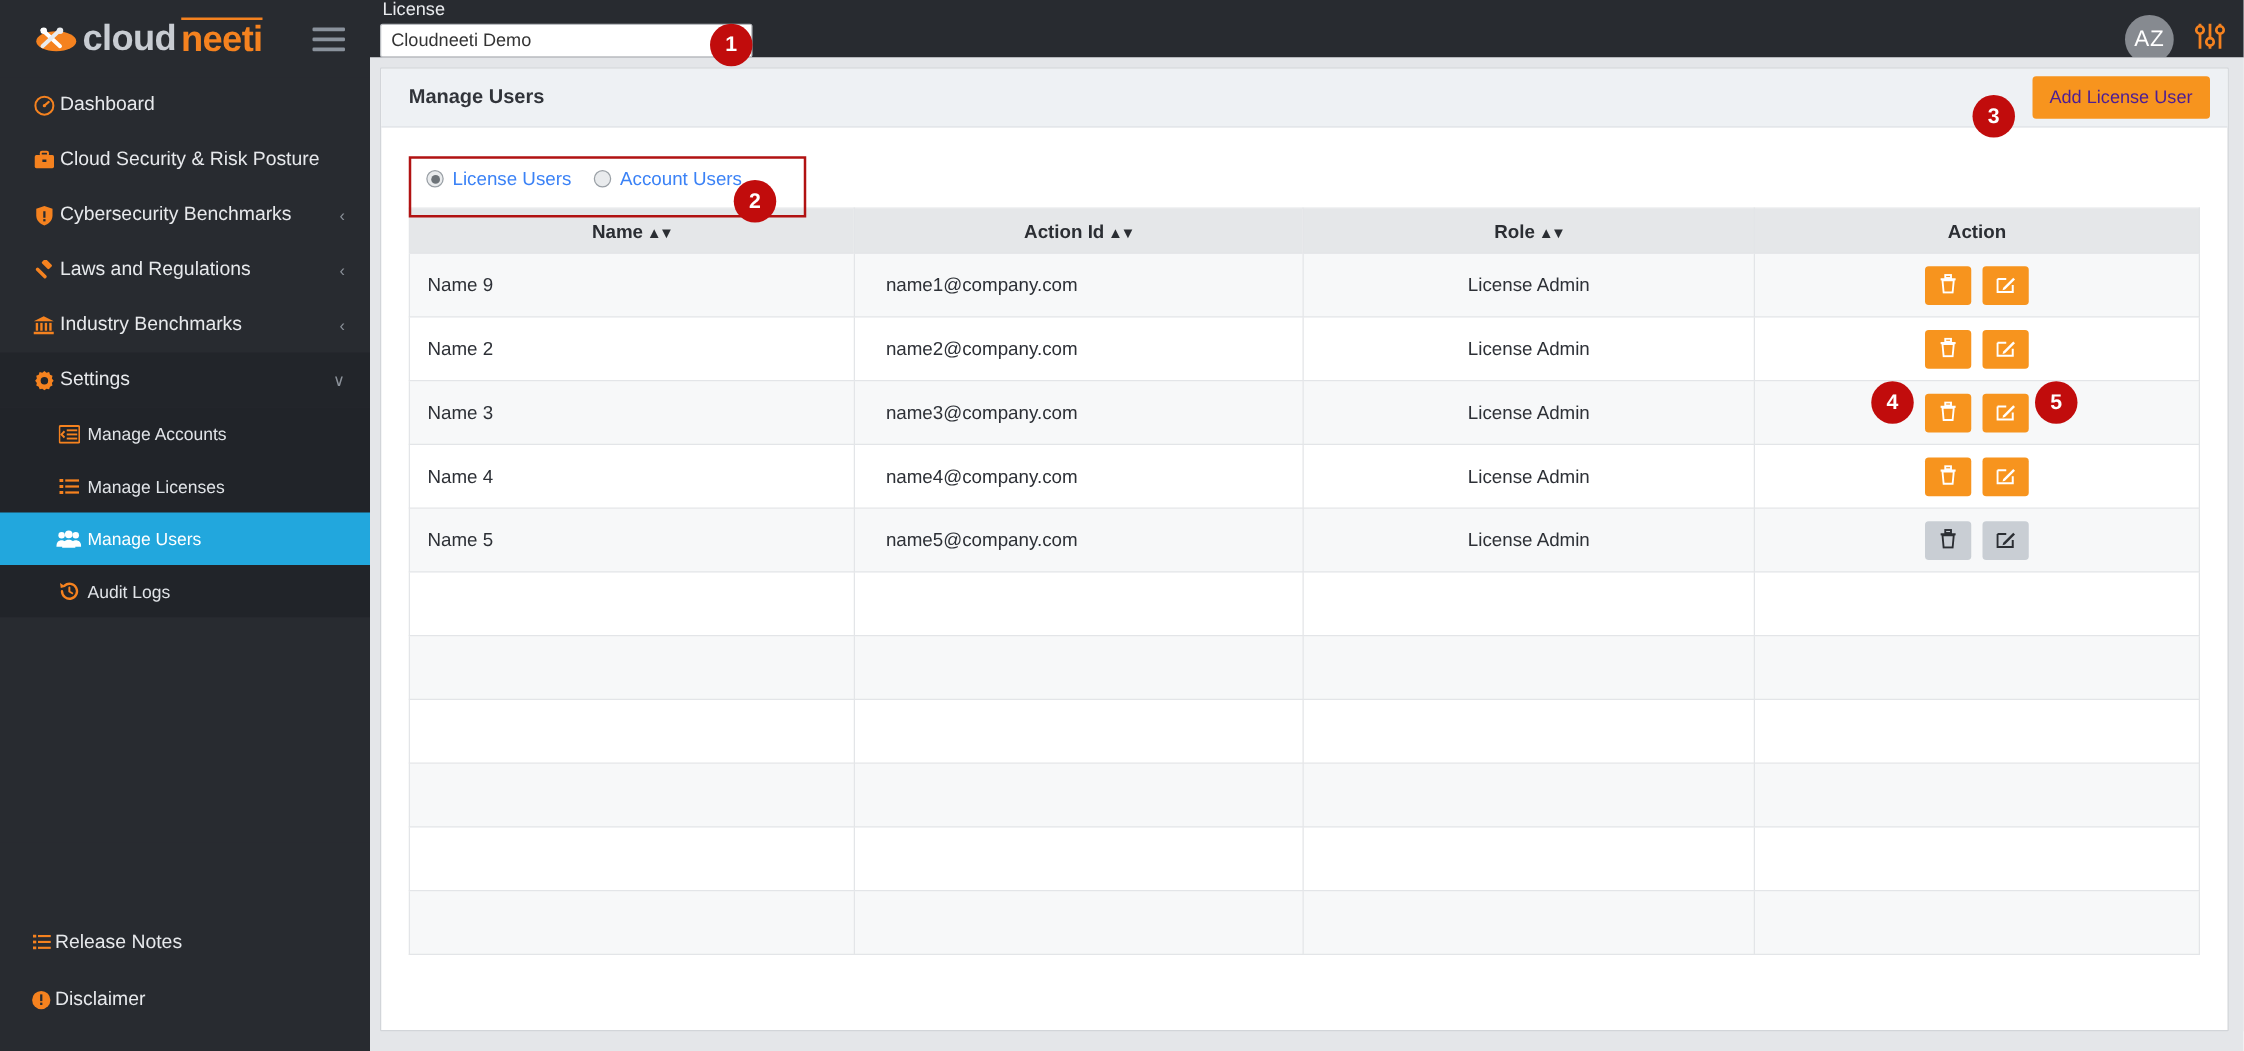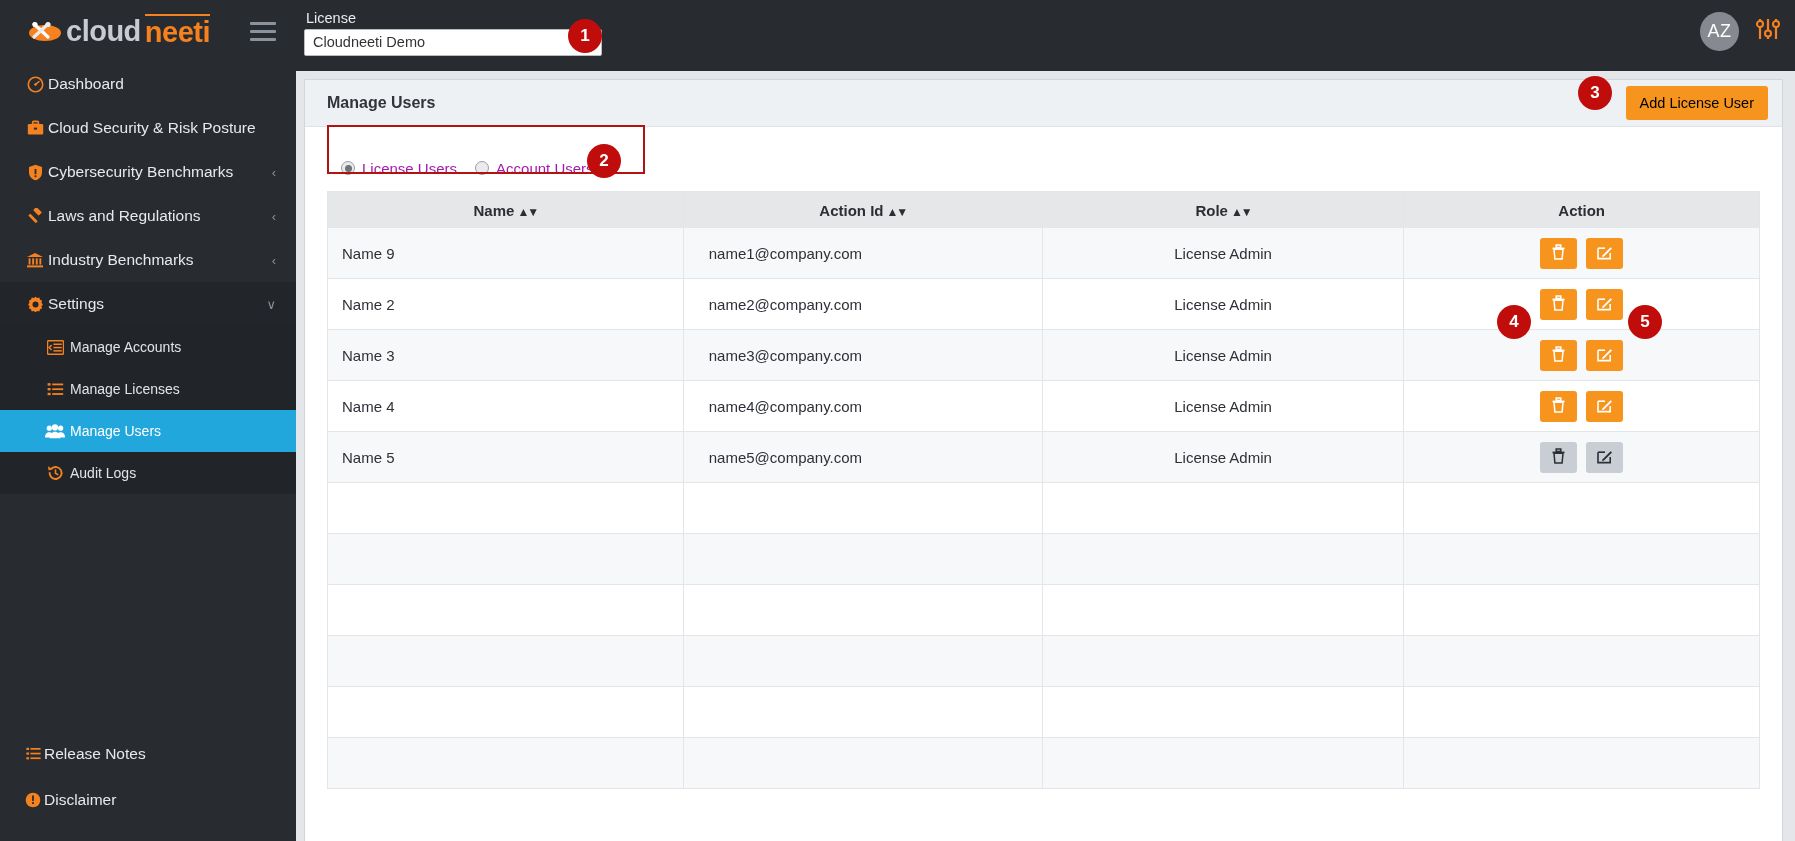--- a/index.html
+++ b/index.html
@@ -55,22 +55,22 @@
   .nav-item.active .ni-icon { color: #ffffff; }
   .nav-item.settings-open { background: #22252a; }
   .nav-spacer { flex: 1 1 auto; background: #282b30; }
   .nav-bottom { padding-bottom: 18px; }
   .nav-bottom .nav-item { height: 46px; }
   .nav-bottom .nav-item .ni-icon { width: 22px; flex: 0 0 22px; font-size: 14px; }
 
   
   .right-pane { flex: 1 1 auto; position: relative; background: #e4e6e9; }
   .topbar {
-    height: 71px; background: #282b30;
-    display: flex; align-items: center; position: relative;
+    height: 46px; background: #282b30;
+    display: flex; align-items: flex-start; position: relative;
   }
   .license-group { padding-left: 8px; padding-bottom: 6px; }
   .license-label { color: #e9ebee; font-size: 14.5px; margin-bottom: 3px; padding-left: 2px; }
   .license-select {
     width: 298px; height: 27px; background: #fff; border: 1px solid #b9bcc0;
     border-radius: 2px; display: flex; align-items: center;
     padding: 0 4px 0 8px; font-size: 14.5px; color: #333; cursor: pointer;
     justify-content: space-between;
   }
   .license-select .sel-caret { color: #8a9099; font-size: 12px; display:flex; align-items:center; gap:6px;}
@@ -92,28 +92,28 @@
   .panel {
     background: #fff; border: 1px solid #d2d5d9;
     height: 771px; border-radius: 1px; position: relative;
   }
   .panel-head {
     height: 47px; background: #eef1f4; border-bottom: 1px solid #dfe2e6;
     display: flex; align-items: center; padding: 0 14px 0 22px; justify-content: space-between;
   }
   .panel-title { font-size: 16px; font-weight: 700; color: #31343a; }
   .btn-primary {
-    background: #f7941e; color: #000000; border: none; border-radius: 3px;
+    background: #f7941e; color: #4c1d95; border: none; border-radius: 3px;
     font-size: 14.5px; padding: 9px 14px; cursor: pointer;
     font-family: "Liberation Sans", sans-serif;
   }
 
   .panel-body { padding: 18px 22px 0 22px; }
   .radio-row { display: flex; align-items: center; gap: 18px; height: 46px; padding-left: 14px; }
-  .radio-opt { display: flex; align-items: center; gap: 7px; font-size: 15px; color: #a21caf; cursor: pointer; }
+  .radio-opt { display: flex; align-items: center; gap: 7px; font-size: 15px; color: #3b82f6; cursor: pointer; }
   .radio-dot {
     width: 14px; height: 14px; border-radius: 50%;
     border: 1px solid #9aa0a6; background: #fff;
     display: flex; align-items: center; justify-content: center;
   }
   .radio-dot.on { background: #e9ebed; }
   .radio-dot.on::after { content: ""; width: 7px; height: 7px; border-radius: 50%; background: #6d7378; }
 
   
   table.users { width: 100%; border-collapse: collapse; table-layout: fixed; }

